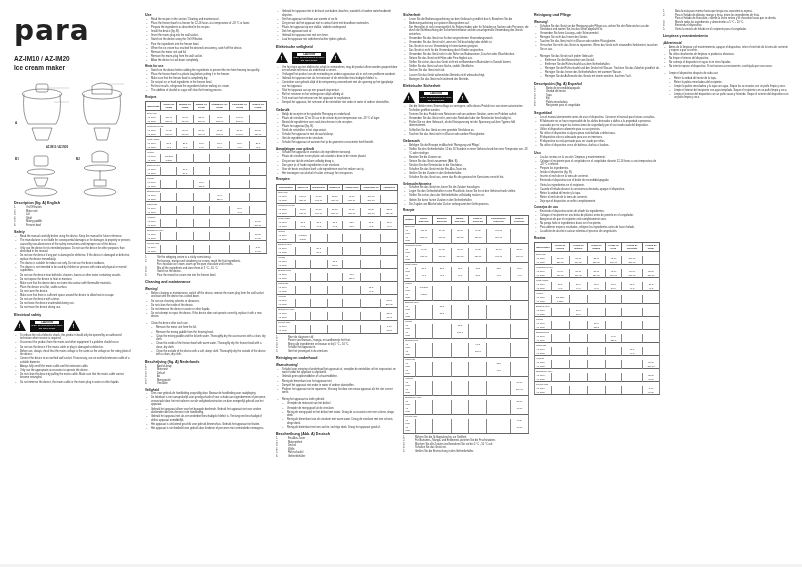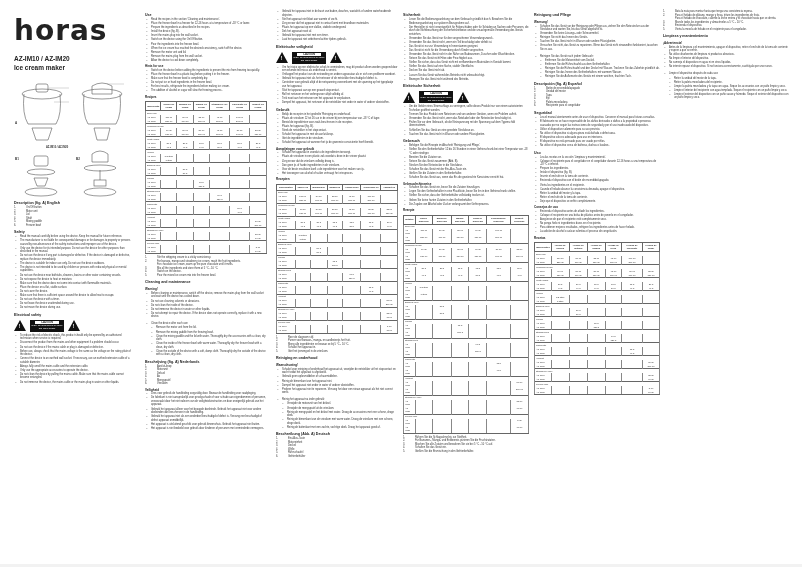--- a/index.html
+++ b/index.html
@@ -41,21 +41,21 @@
   .caution b { display: block; background: #fff; color: #111; margin: 0 5px 0.5px; font-size: 2.6px; }
   .gap { height: 3px; }
   .bottom-line { position: absolute; left: 0; bottom: 0; width: 802px; height: 3px; background: #f2f2f2; }
 </style>
 </head>
 <body>
 
 <div class="page">
 
   <div class="col c1">
-    <div class="logo">horas</div>
+    <div class="logo">para</div>
     <div class="model">AZ-IM10 / AZ-IM20</div>
     <div class="product">Ice cream maker</div>
 
     <div class="fig">
       <svg width="118" height="118" viewBox="0 0 118 118">
         <g fill="none" stroke="#555" stroke-width="0.6">
           <ellipse cx="28" cy="14" rx="20" ry="5"></ellipse>
           <path d="M10 14 q-2 20 4 30 h28 q6 -10 4 -30"></path>
           <rect x="22" y="4" width="12" height="8" rx="2"></rect>
           <path d="M18 48 h20 l-4 12 h-12 z"></path>

